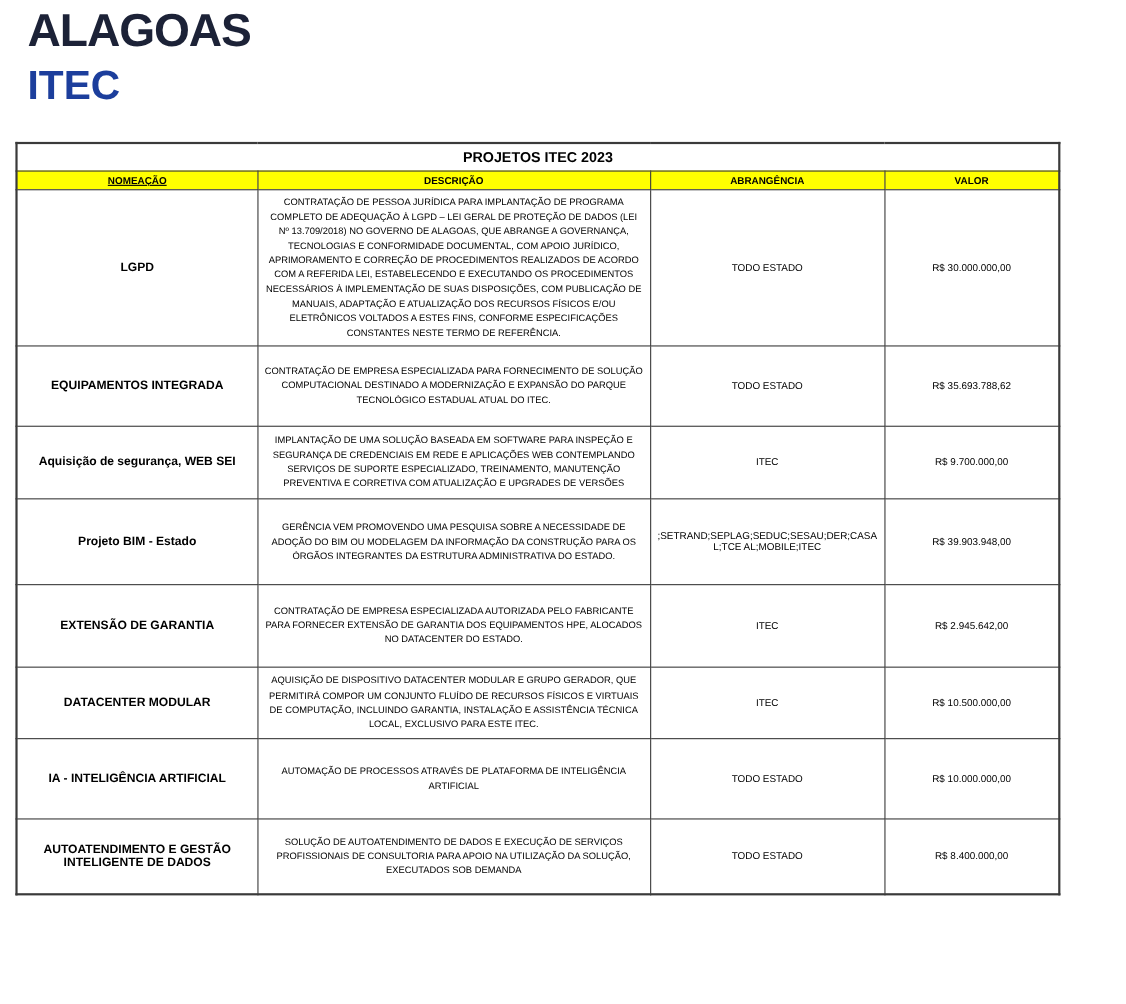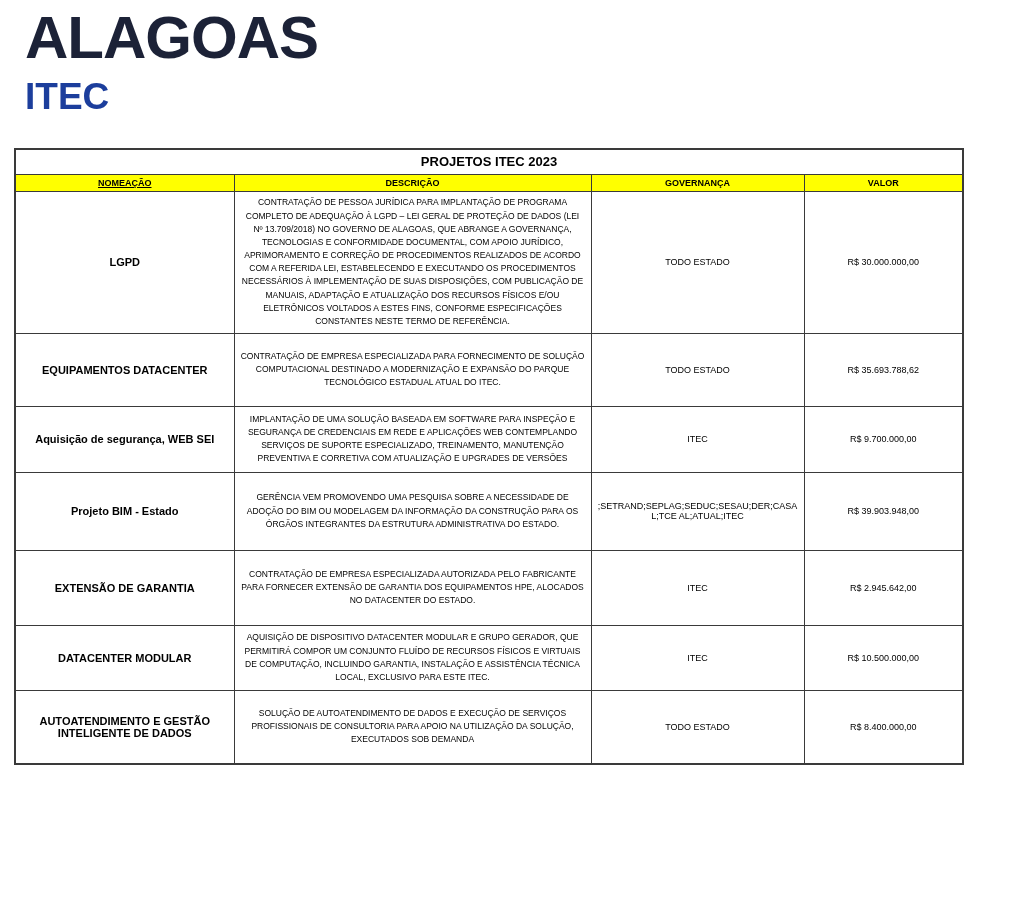--- a/index.html
+++ b/index.html
@@ -9,21 +9,21 @@
     width: 1024px;
     height: 913px;
     font-family: "Liberation Sans", "DejaVu Sans", sans-serif;
     color: #000;
     overflow: hidden;
   }
   .page-header {
     padding: 6px 0 0 25px;
   }
   .brand-title {
-    font-size: 60px;
+    font-size: 42px;
     font-weight: bold;
     letter-spacing: -1px;
     color: #1c2237;
     line-height: 1.05;
   }
   .brand-subtitle {
     font-size: 37px;
     font-weight: bold;
     color: #1c3e9c;
     line-height: 1.1;
@@ -101,59 +101,65 @@
     <col class="col-scope">
     <col class="col-value">
   </colgroup>
   <tbody id="table-body">
     <tr class="title-row">
       <td colspan="4">PROJETOS ITEC 2023</td>
     </tr>
     <tr class="head-row">
       <td class="hdr-name">NOMEAÇÃO</td>
       <td class="hdr-desc">DESCRIÇÃO</td>
-      <td class="hdr-scope">GOVERNANÇA</td>
+      <td class="hdr-scope">ABRANGÊNCIA</td>
       <td class="hdr-value">VALOR</td>
     </tr>
   <tr>
         <td class="cell-name">LGPD</td>
         <td class="cell-desc">CONTRATAÇÃO DE PESSOA JURÍDICA PARA IMPLANTAÇÃO DE PROGRAMA COMPLETO DE ADEQUAÇÃO À LGPD – LEI GERAL DE PROTEÇÃO DE DADOS (LEI Nº 13.709/2018) NO GOVERNO DE ALAGOAS, QUE ABRANGE A GOVERNANÇA, TECNOLOGIAS E CONFORMIDADE DOCUMENTAL, COM APOIO JURÍDICO, APRIMORAMENTO E CORREÇÃO DE PROCEDIMENTOS REALIZADOS DE ACORDO COM A REFERIDA LEI, ESTABELECENDO E EXECUTANDO OS PROCEDIMENTOS NECESSÁRIOS À IMPLEMENTAÇÃO DE SUAS DISPOSIÇÕES, COM PUBLICAÇÃO DE MANUAIS, ADAPTAÇÃO E ATUALIZAÇÃO DOS RECURSOS FÍSICOS E/OU ELETRÔNICOS VOLTADOS A ESTES FINS, CONFORME ESPECIFICAÇÕES CONSTANTES NESTE TERMO DE REFERÊNCIA.</td>
         <td class="cell-scope">TODO ESTADO</td>
         <td class="cell-value">R$ 30.000.000,00</td>
       </tr>
       <tr>
-        <td class="cell-name">EQUIPAMENTOS DATACENTER</td>
+        <td class="cell-name">EQUIPAMENTOS INTEGRADA</td>
         <td class="cell-desc">CONTRATAÇÃO DE EMPRESA ESPECIALIZADA PARA FORNECIMENTO DE SOLUÇÃO COMPUTACIONAL DESTINADO A MODERNIZAÇÃO E EXPANSÃO DO PARQUE TECNOLÓGICO ESTADUAL ATUAL DO ITEC.</td>
         <td class="cell-scope">TODO ESTADO</td>
         <td class="cell-value">R$ 35.693.788,62</td>
       </tr>
       <tr>
         <td class="cell-name">Aquisição de segurança, WEB SEI</td>
         <td class="cell-desc">IMPLANTAÇÃO DE UMA SOLUÇÃO BASEADA EM SOFTWARE PARA INSPEÇÃO E SEGURANÇA DE CREDENCIAIS EM REDE E APLICAÇÕES WEB CONTEMPLANDO SERVIÇOS DE SUPORTE ESPECIALIZADO, TREINAMENTO, MANUTENÇÃO PREVENTIVA E CORRETIVA COM ATUALIZAÇÃO E UPGRADES DE VERSÕES</td>
         <td class="cell-scope">ITEC</td>
         <td class="cell-value">R$ 9.700.000,00</td>
       </tr>
       <tr>
         <td class="cell-name">Projeto BIM - Estado</td>
         <td class="cell-desc">GERÊNCIA VEM PROMOVENDO UMA PESQUISA SOBRE A NECESSIDADE DE ADOÇÃO DO BIM OU MODELAGEM DA INFORMAÇÃO DA CONSTRUÇÃO PARA OS ÓRGÃOS INTEGRANTES DA ESTRUTURA ADMINISTRATIVA DO ESTADO.</td>
-        <td class="cell-scope">;SETRAND;SEPLAG;SEDUC;SESAU;DER;CASAL;TCE AL;ATUAL;ITEC</td>
+        <td class="cell-scope">;SETRAND;SEPLAG;SEDUC;SESAU;DER;CASAL;TCE AL;MOBILE;ITEC</td>
         <td class="cell-value">R$ 39.903.948,00</td>
       </tr>
       <tr>
         <td class="cell-name">EXTENSÃO DE GARANTIA</td>
         <td class="cell-desc">CONTRATAÇÃO DE EMPRESA ESPECIALIZADA AUTORIZADA PELO FABRICANTE PARA FORNECER EXTENSÃO DE GARANTIA DOS EQUIPAMENTOS HPE, ALOCADOS NO DATACENTER DO ESTADO.</td>
         <td class="cell-scope">ITEC</td>
         <td class="cell-value">R$ 2.945.642,00</td>
       </tr>
       <tr>
         <td class="cell-name">DATACENTER MODULAR</td>
         <td class="cell-desc">AQUISIÇÃO DE  DISPOSITIVO DATACENTER MODULAR E GRUPO GERADOR, QUE PERMITIRÁ COMPOR UM CONJUNTO FLUÍDO DE RECURSOS FÍSICOS E VIRTUAIS DE COMPUTAÇÃO, INCLUINDO GARANTIA, INSTALAÇÃO E ASSISTÊNCIA TÉCNICA LOCAL, EXCLUSIVO PARA ESTE ITEC.</td>
         <td class="cell-scope">ITEC</td>
         <td class="cell-value">R$ 10.500.000,00</td>
       </tr>
       <tr>
+        <td class="cell-name">IA  - INTELIGÊNCIA ARTIFICIAL</td>
+        <td class="cell-desc">AUTOMAÇÃO DE PROCESSOS ATRAVÉS DE PLATAFORMA DE INTELIGÊNCIA ARTIFICIAL</td>
+        <td class="cell-scope">TODO ESTADO</td>
+        <td class="cell-value">R$ 10.000.000,00</td>
+      </tr>
+      <tr>
         <td class="cell-name">AUTOATENDIMENTO E GESTÃO INTELIGENTE DE DADOS</td>
         <td class="cell-desc">SOLUÇÃO DE AUTOATENDIMENTO DE DADOS E EXECUÇÃO DE SERVIÇOS PROFISSIONAIS DE CONSULTORIA PARA APOIO NA UTILIZAÇÃO DA SOLUÇÃO, EXECUTADOS SOB DEMANDA</td>
         <td class="cell-scope">TODO ESTADO</td>
         <td class="cell-value">R$ 8.400.000,00</td>
       </tr>
     </tbody>
 </table>
 
 </body></html>

